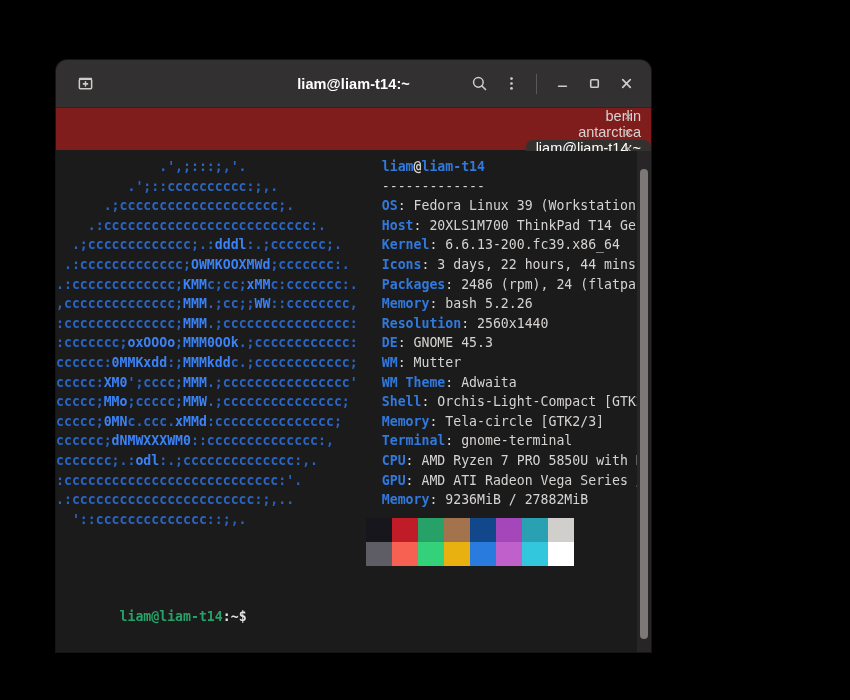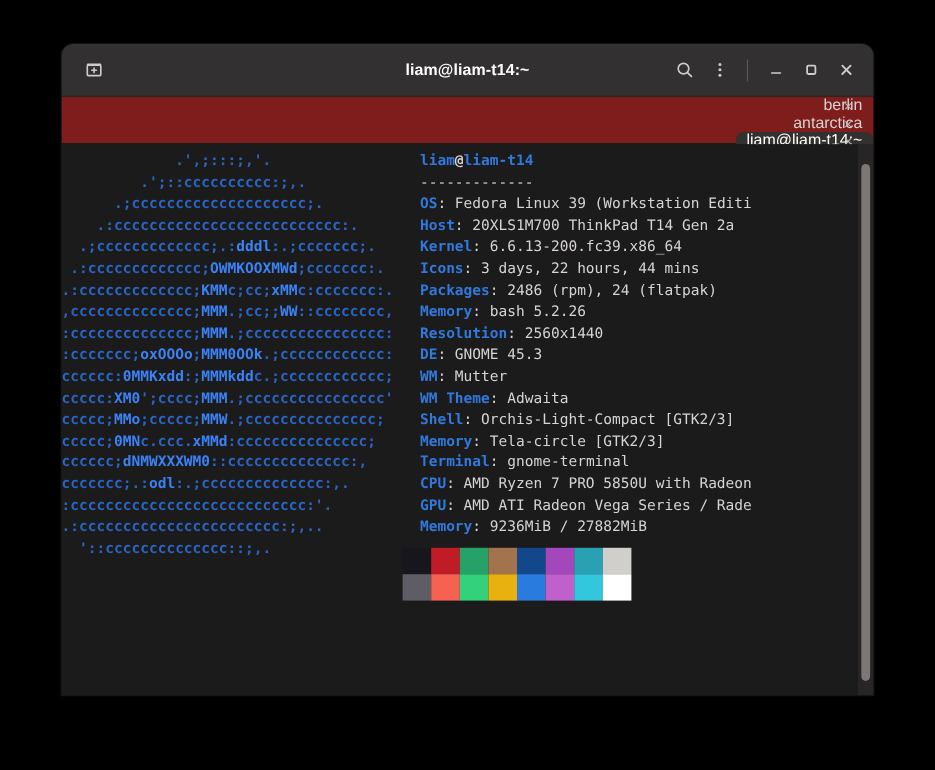--- a/index.html
+++ b/index.html
@@ -6,22 +6,22 @@
     margin: 0; padding: 0;
     width: 850px; height: 700px;
     background: #000000;
     overflow: hidden;
     font-family: "Liberation Sans", sans-serif;
   }
 
   #window {
     position: absolute;
     left: 56px;
-    top: 40px;
-    width: 738px;
+    top: 60px;
+    width: 595px;
     height: 592px;
     border-radius: 11px 11px 0 0;
     overflow: hidden;
     background: #1b1b1b;
     box-shadow: 0 0 0 1px #151515;
   }
 
   
   #titlebar {
     height: 47px;
@@ -331,20 +331,23 @@
                 <div class="pal-cell" style="background: rgb(233, 177, 15);"></div>
                 <div class="pal-cell" style="background: rgb(42, 123, 222);"></div>
                 <div class="pal-cell" style="background: rgb(192, 97, 203);"></div>
                 <div class="pal-cell" style="background: rgb(51, 199, 222);"></div>
                 <div class="pal-cell" style="background: rgb(255, 255, 255);"></div>
               </div>
           </div>
         </div>
       </div>
 
+      <div id="prompt-line">
+        <span class="p-user">liam@liam-t14</span><span class="p-path">:~$</span>
+      </div>
     </div>
 
     <div id="scrollbar-track">
       <div id="scrollbar-thumb"></div>
     </div>
   </div>
 
 </div>
 
 </body></html>

